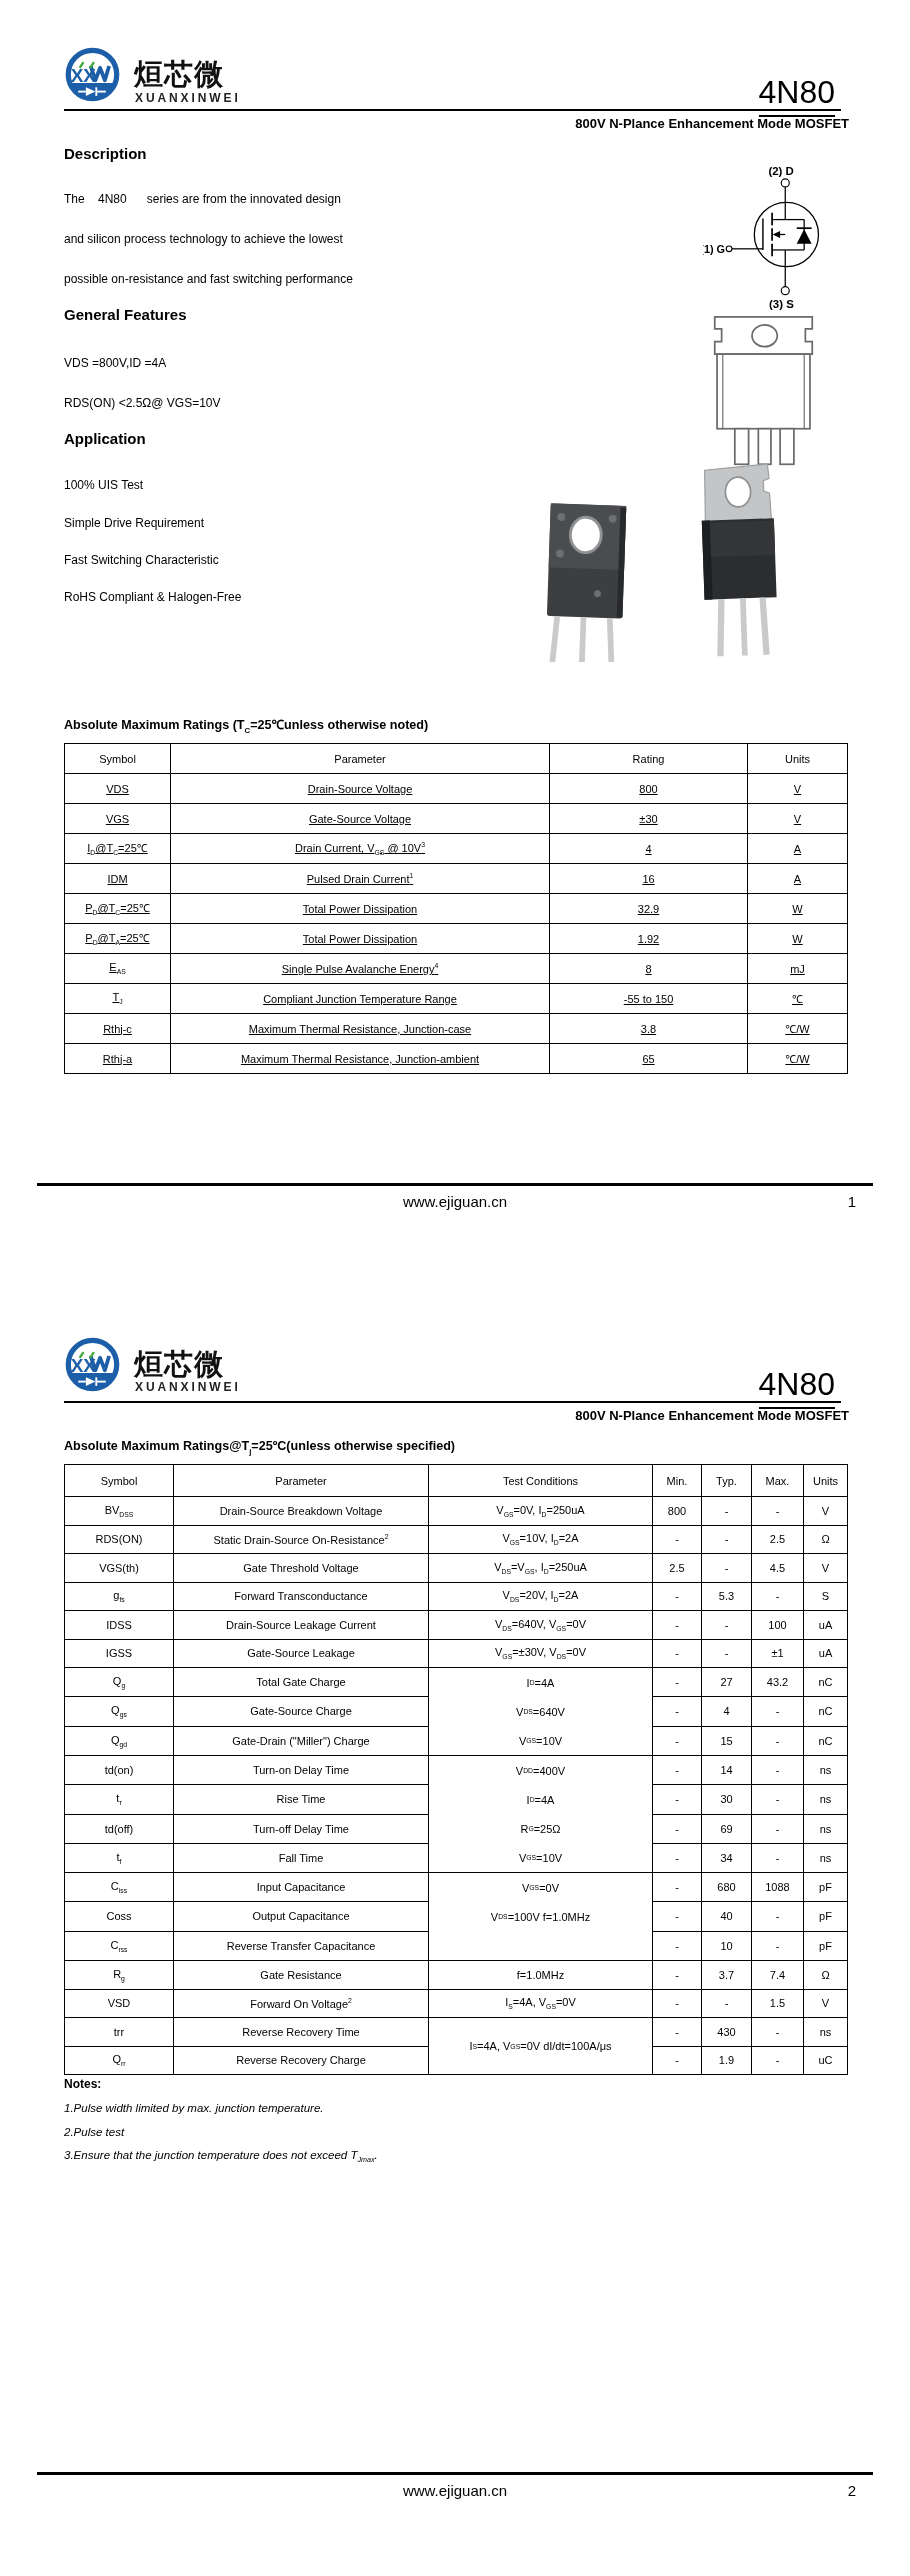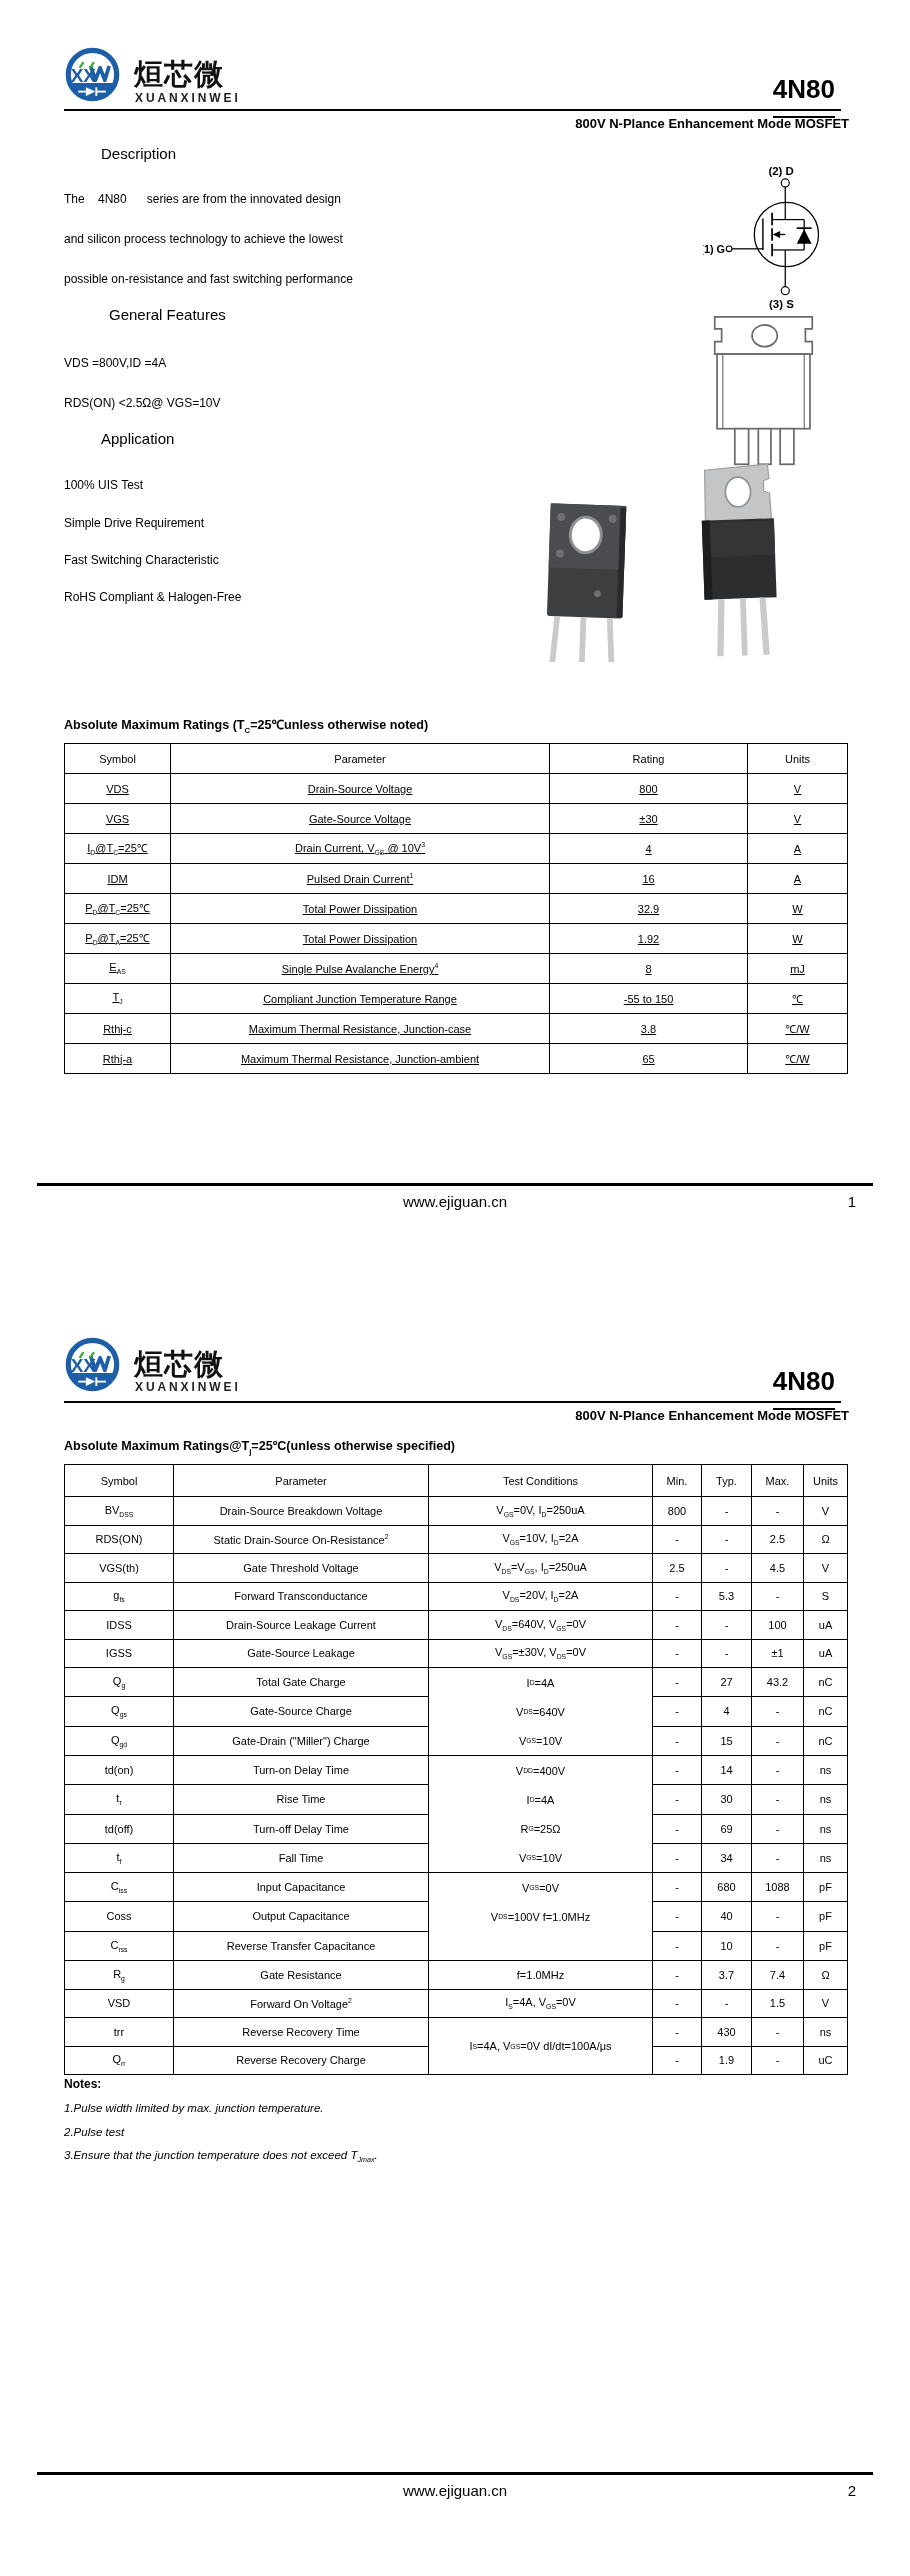--- a/index.html
+++ b/index.html
@@ -3,24 +3,24 @@
 <meta charset="utf-8">
 <style>
   html,body{margin:0;padding:0;background:#fff;}
   #canvas{position:relative;width:910px;height:2576px;background:#fff;
           font-family:"Liberation Sans", sans-serif;color:#000;overflow:hidden;}
   .abs{position:absolute;}
   .rule{position:absolute;background:#000;height:2.3px;}
   .logo-cn{position:absolute;font-size:29px;font-weight:bold;color:#111;letter-spacing:1.1px;
            font-family:"Liberation Sans","DejaVu Sans",sans-serif;}
   .logo-en{position:absolute;font-size:12px;letter-spacing:2.9px;color:#222;font-weight:bold;}
-  .part-number{position:absolute;font-size:26px;font-weight:bold;border-bottom:2.9px solid #000;
-               padding-bottom:12px;line-height:1.1;}
+  .part-number{position:absolute;font-size:32px;font-weight:normal;border-bottom:2.9px solid #000;
+               padding-bottom:5px;line-height:1.1;}
   .subtitle{position:absolute;font-size:13px;font-weight:bold;white-space:nowrap;}
-  .h-section{position:absolute;font-size:15px;font-weight:normal;margin-left:37px;}
+  .h-section{position:absolute;font-size:15px;font-weight:bold;}
   .body-line{position:absolute;font-size:12px;white-space:pre;}
   .tbl-title{position:absolute;font-size:12.6px;font-weight:bold;}
   .notes-head{position:absolute;font-size:12px;font-weight:bold;}
   .note-line{position:absolute;font-size:11.5px;font-style:italic;}
   .footer-site{position:absolute;font-size:15px;text-align:center;}
   .pageno{position:absolute;font-size:15px;text-align:center;}
   table.data-table{position:absolute;border-collapse:collapse;table-layout:fixed;background:#fff;
                    border:1.7px solid #000;padding-left:40px;}
   table.data-table th, table.data-table td{
     border:1.1px solid #000;font-size:11px;font-weight:normal;text-align:center;
@@ -58,21 +58,21 @@
 
     <div class="part-number" style="right:75px;top:75px">4N80</div>
     <div class="rule" style="left:64px;top:109px;width:777px"></div>
     <div class="subtitle" style="right:61px;top:116px">800V N-Plance Enhancement Mode MOSFET</div>
 
     <div class="h-section" style="left:64px;top:145px">Description</div>
     <div class="body-line" style="left:64px;top:192px">The    4N80      series are from the innovated design</div>
     <div class="body-line" style="left:64px;top:232px">and silicon process technology to achieve the lowest</div>
     <div class="body-line" style="left:64px;top:272px">possible on-resistance and fast switching performance</div>
 
-    <div class="h-section" style="left:72px;top:306px">General Features</div>
+    <div class="h-section" style="left:64px;top:306px">General Features</div>
     <div class="body-line" style="left:64px;top:356px">VDS =800V,ID =4A</div>
     <div class="body-line" style="left:64px;top:396px">RDS(ON) &lt;2.5Ω@ VGS=10V</div>
 
     <div class="h-section" style="left:64px;top:430px">Application</div>
     <div class="body-line" style="left:64px;top:478px">100% UIS Test</div>
     <div class="body-line" style="left:64px;top:516px">Simple Drive Requirement</div>
     <div class="body-line" style="left:64px;top:553px">Fast Switching Characteristic</div>
     <div class="body-line" style="left:64px;top:590px">RoHS Compliant &amp; Halogen-Free</div>
 
     <svg class="abs" style="left:703px;top:164px" width="184" height="149" viewBox="0 0 320 260">

